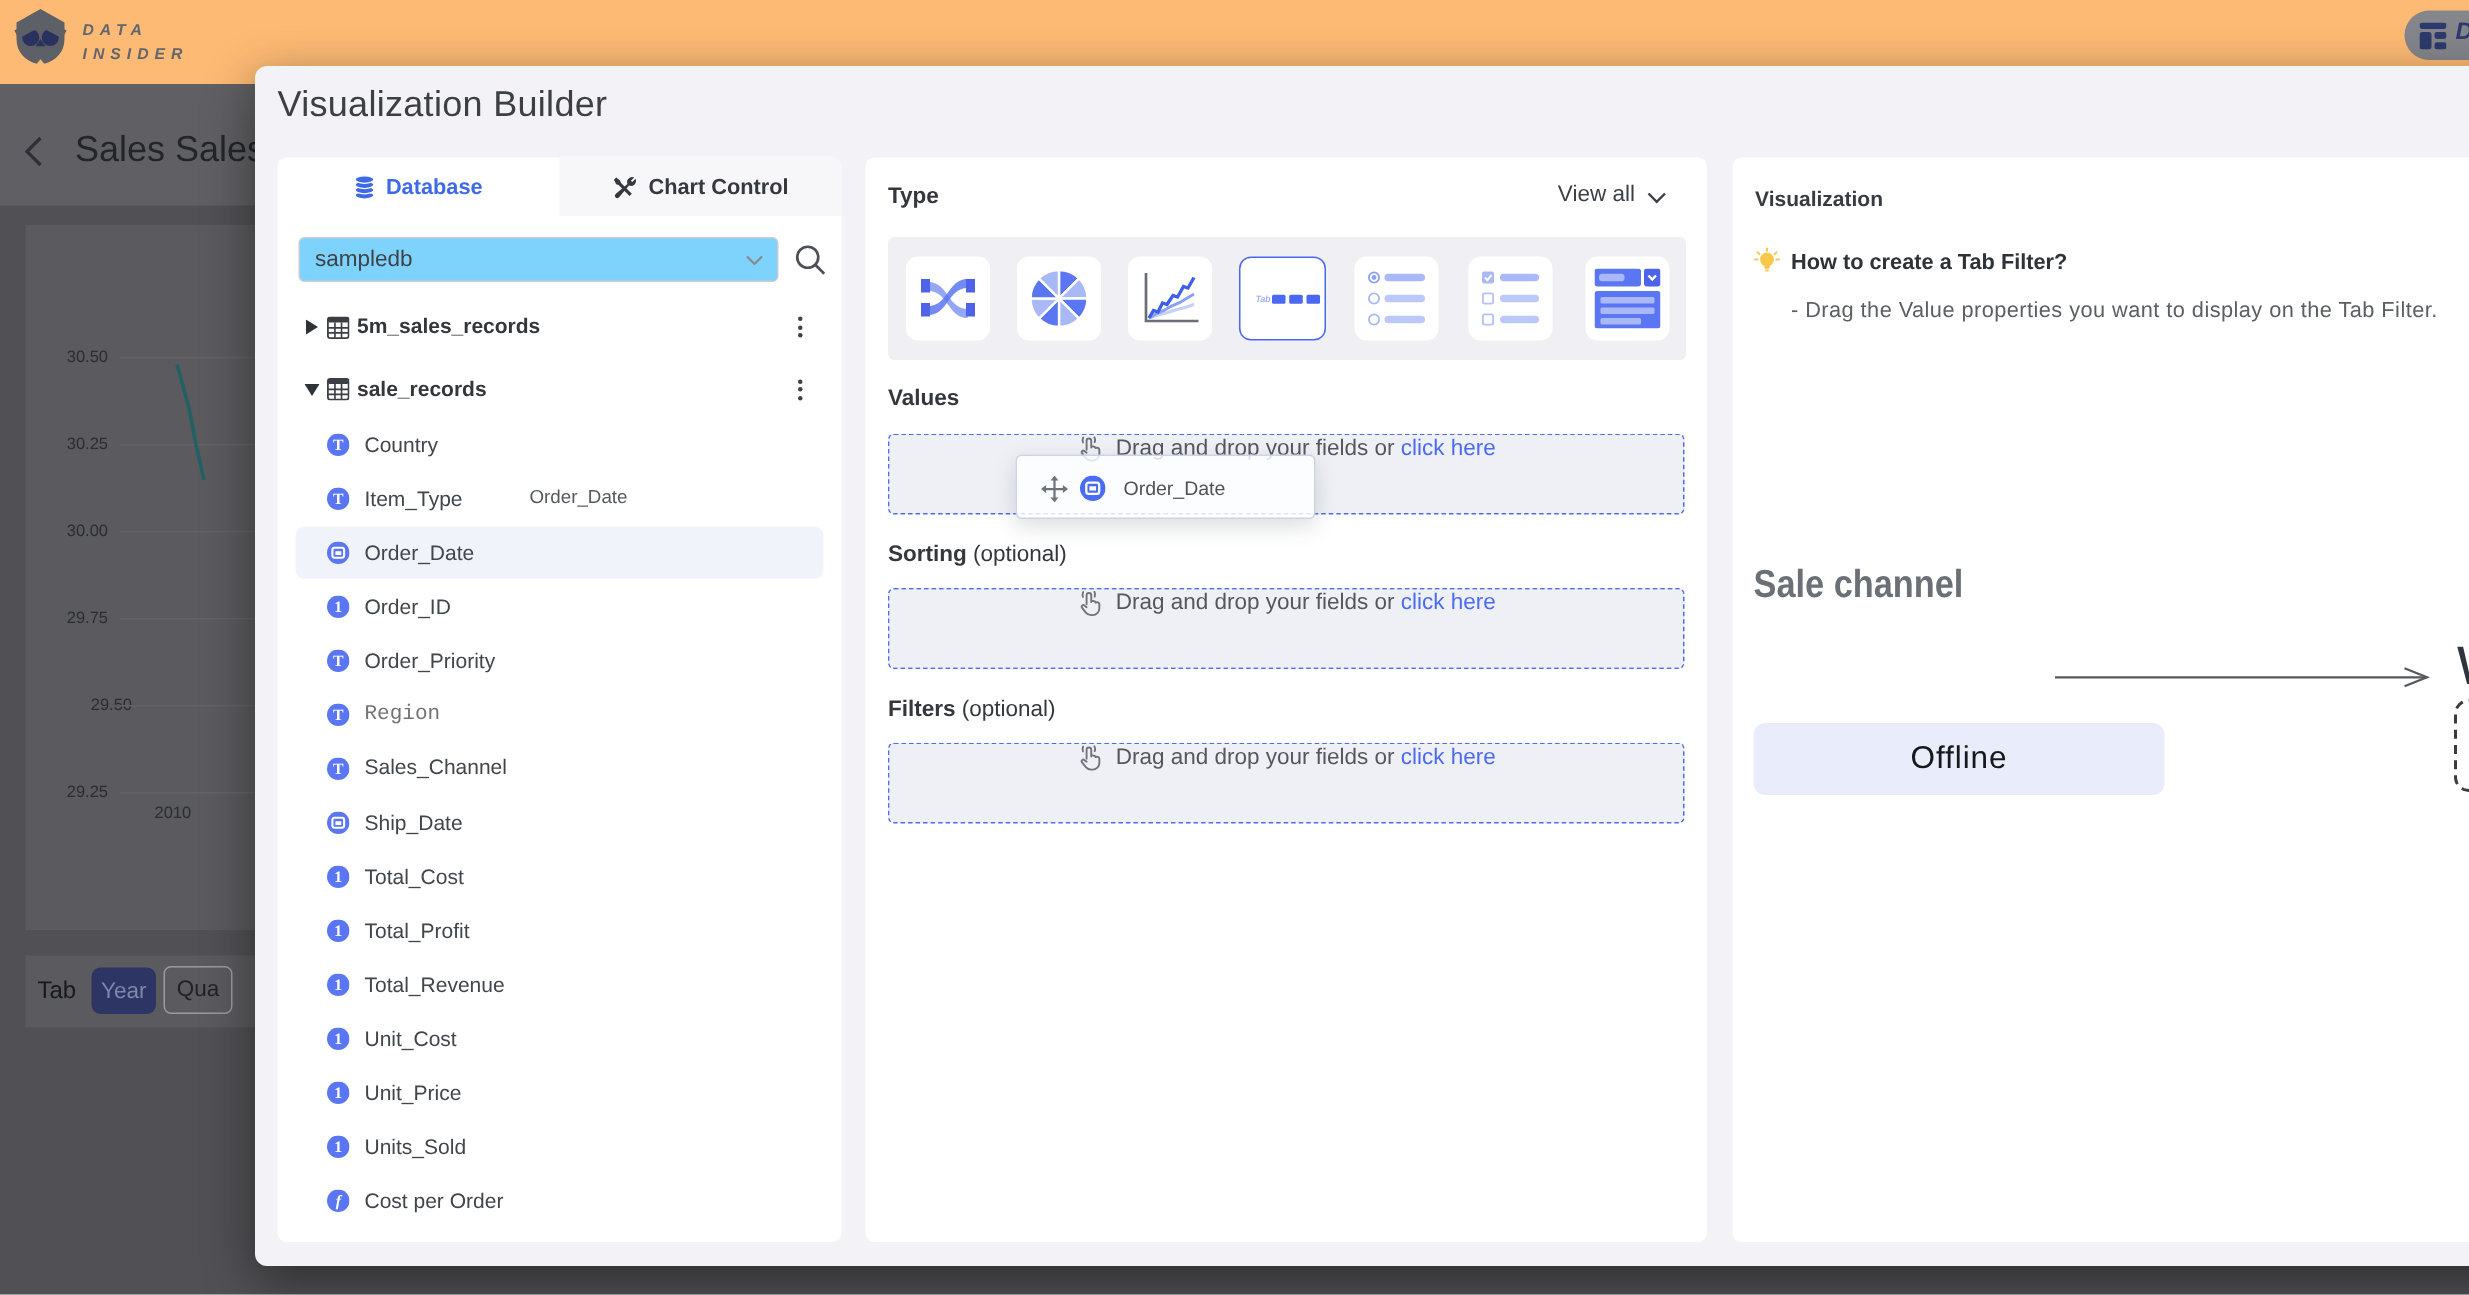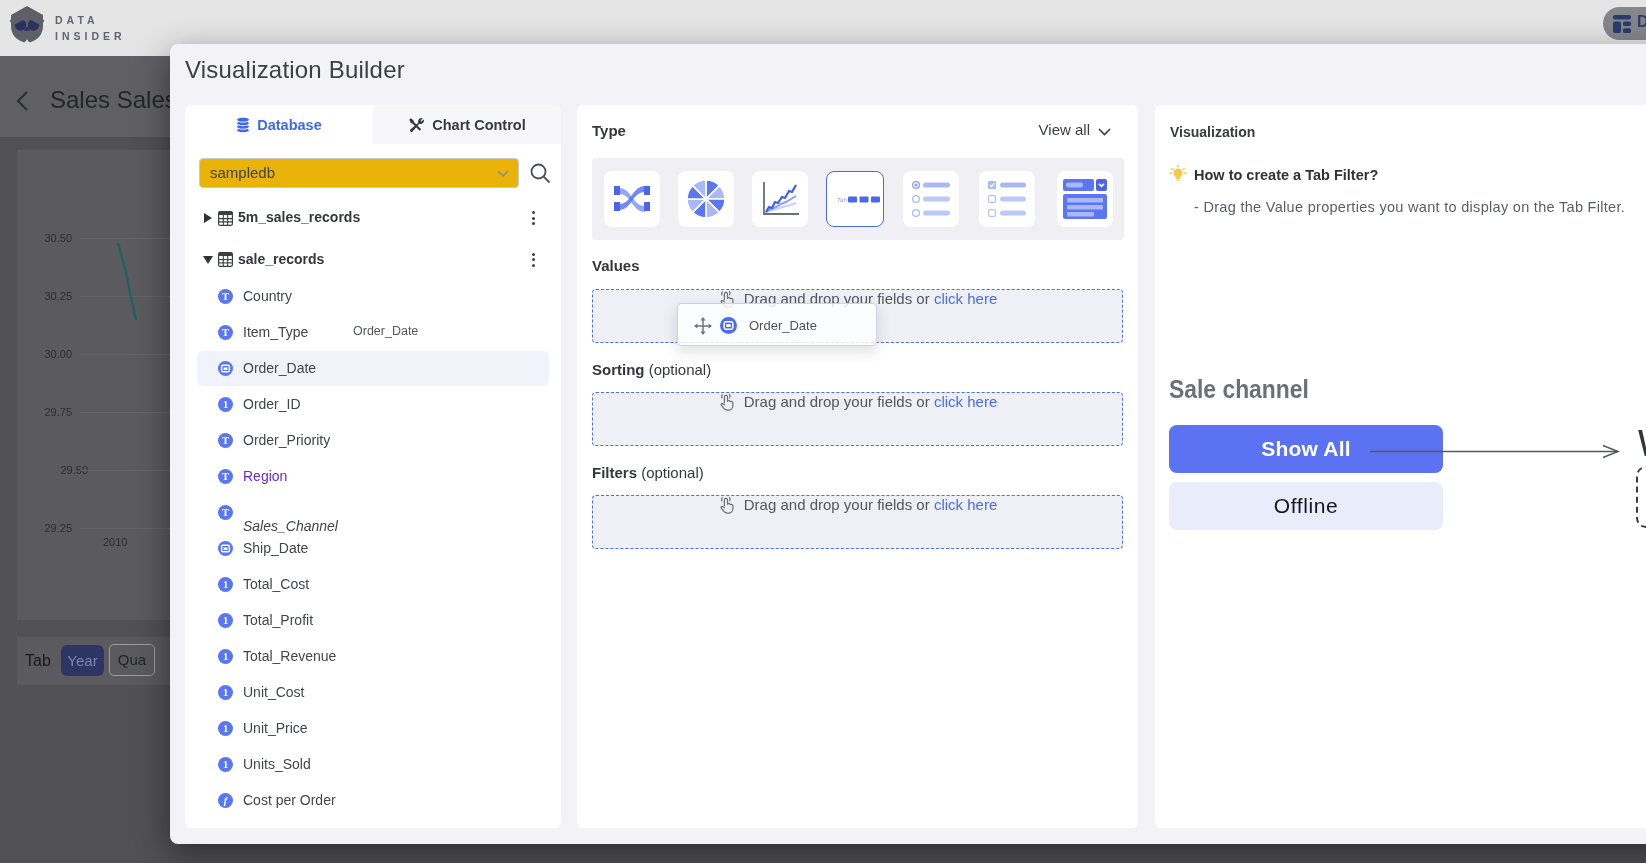--- a/index.html
+++ b/index.html
@@ -9,21 +9,21 @@
   .dropzone { background:#eef0f6; border:1px dashed #4d6cf2; border-radius:4px;
     display:flex; align-items:flex-start; justify-content:center; gap:8px; }
   .dz-text { font-size:15px; color:#54575c; }
   .dz-link { color:#4b6af2; }
 </style>
 </head>
 <body>
 
 <div class="abs" id="bg" style="left:0;top:0;width:1646px;height:863px;">
 
-  <div class="abs" style="left:0;top:0;width:1646px;height:56px;background:#e5e5e5;">
+  <div class="abs" style="left:0;top:0;width:1646px;height:56px;background:#fdba74;font-style:italic;">
     <svg class="abs" style="left:9px;top:5px;" width="36" height="38" viewBox="0 0 36 38">
       <path d="M18 1 L34 10 L34 21 C34 30 28 35.5 20.5 37.5 L18 34.5 L15.5 37.5 C8 35.5 2 30 2 21 L2 10 Z" fill="#5d6066"></path>
       <circle cx="11.5" cy="20" r="5.7" fill="#2a315e"></circle>
       <circle cx="24.5" cy="20" r="5.7" fill="#2a315e"></circle>
       <path d="M2 18 L18 9.5 L34 18" fill="none" stroke="#5d6066" stroke-width="6"></path>
       <path d="M18 21 l3.2 4.8 h-6.4 Z" fill="#2a315e"></path>
     </svg>
     <div class="abs" style="left:55px;top:12px;font-size:10.5px;font-weight:bold;letter-spacing:4px;color:#62656d;line-height:16px;">DATA<br>INSIDER</div>
 
     <div class="abs" style="left:1603px;top:7px;width:70px;height:33px;border-radius:17px;background:#85868b;"></div>
@@ -82,21 +82,21 @@
       <span style="font-size:14.5px;font-weight:bold;color:#3e6ae8;">Database</span>
     </div>
     <div class="abs" style="left:188px;top:0;width:188px;height:39px;display:flex;align-items:center;justify-content:center;gap:7px;">
       <svg width="17" height="16" viewBox="0 0 17 16">
         <path d="M15.7 2.2 a3.4 3.4 0 0 1 -4.4 4.5 L4.6 14.6 a1.55 1.55 0 0 1 -2.2 -2.2 L10.3 5.7 a3.4 3.4 0 0 1 4.5 -4.4 L12.6 3.5 l0.9 0.9 Z" fill="#35393f"></path>
         <path d="M1.3 2.8 L2.8 1.3 L5.4 3.3 l0.5 1.6 7.3 7.3 -1.5 1.5 -7.3 -7.3 -1.6 -0.5 Z" fill="#35393f"></path>
       </svg>
       <span style="font-size:14.5px;font-weight:bold;color:#35393f;">Chart Control</span>
     </div>
 
-    <div class="abs" style="left:14px;top:53px;width:320px;height:30px;border:1px solid #c9cbd2;border-radius:4px;background:#eab308;">
+    <div class="abs" style="left:14px;top:53px;width:320px;height:30px;border:1px solid #c9cbd2;border-radius:4px;background:#7dd3fc;">
       <div class="abs" style="left:10px;top:5px;font-size:15px;color:#3f4348;">sampledb</div>
       <svg class="abs" style="right:9px;top:11px;" width="12" height="7" viewBox="0 0 12 7">
         <polyline points="1,1 6,6 11,1" fill="none" stroke="#878c94" stroke-width="1.5"></polyline>
       </svg>
     </div>
     <svg class="abs" style="left:344px;top:57px;" width="23" height="23" viewBox="0 0 23 23">
       <circle cx="9.5" cy="9.5" r="7" fill="none" stroke="#4c5056" stroke-width="1.8"></circle>
       <line x1="14.7" y1="14.7" x2="20.5" y2="20.5" stroke="#4c5056" stroke-width="1.8"></line>
     </svg>
 
@@ -159,26 +159,26 @@
       <div class="abs" style="left:58px;top:290.5px;font-size:14px;color:#41464c;">Order_ID</div>
       <svg class="abs" style="left:33px;top:327.5px;" width="15" height="15" viewBox="0 0 15 15">
           <circle cx="7.5" cy="7.5" r="7.5" fill="#5b76f3"></circle>
           <text x="7.5" y="11.2" text-anchor="middle" font-family="Liberation Serif" font-size="10.5" font-weight="bold" fill="#fff">T</text>
         </svg>
       <div class="abs" style="left:58px;top:326.5px;font-size:14px;color:#41464c;">Order_Priority</div>
       <svg class="abs" style="left:33px;top:363.5px;" width="15" height="15" viewBox="0 0 15 15">
           <circle cx="7.5" cy="7.5" r="7.5" fill="#5b76f3"></circle>
           <text x="7.5" y="11.2" text-anchor="middle" font-family="Liberation Serif" font-size="10.5" font-weight="bold" fill="#fff">T</text>
         </svg>
-      <div class="abs" style="left:58px;top:362.5px;font-size:14px;color:#6d28d9;">Region</div>
+      <div class="abs" style="left:58px;top:362.5px;font-size:14px;color:#737373;font-family:Liberation Mono, monospace;">Region</div>
       <svg class="abs" style="left:33px;top:399.5px;" width="15" height="15" viewBox="0 0 15 15">
           <circle cx="7.5" cy="7.5" r="7.5" fill="#5b76f3"></circle>
           <text x="7.5" y="11.2" text-anchor="middle" font-family="Liberation Serif" font-size="10.5" font-weight="bold" fill="#fff">T</text>
         </svg>
-      <div class="abs" style="left:58px;top:413px;font-size:14px;color:#41464c;font-style:italic;">Sales_Channel</div>
+      <div class="abs" style="left:58px;top:398px;font-size:14px;color:#41464c;">Sales_Channel</div>
       <svg class="abs" style="left:33px;top:435.5px;" width="15" height="15" viewBox="0 0 15 15">
           <circle cx="7.5" cy="7.5" r="7.5" fill="#5b76f3"></circle>
           <rect x="3.6" y="4.2" width="7.8" height="6.6" rx="1.4" fill="none" stroke="#fff" stroke-width="1.4"></rect>
           <rect x="5.6" y="6.5" width="3.9" height="2.5" fill="#fff"></rect>
         </svg>
       <div class="abs" style="left:58px;top:434.5px;font-size:14px;color:#41464c;">Ship_Date</div>
       <svg class="abs" style="left:33px;top:471.5px;" width="15" height="15" viewBox="0 0 15 15">
           <circle cx="7.5" cy="7.5" r="7.5" fill="#5b76f3"></circle>
           <text x="7.5" y="11.2" text-anchor="middle" font-family="Liberation Serif" font-size="10.5" font-weight="bold" fill="#fff">1</text>
         </svg>
@@ -346,21 +346,20 @@
         <line x1="9" y1="0.4" x2="9" y2="2.2"></line>
         <line x1="2.6" y1="3.2" x2="4" y2="4.4"></line>
         <line x1="15.4" y1="3.2" x2="14" y2="4.4"></line>
         <line x1="1" y1="8" x2="2.8" y2="8"></line>
         <line x1="15.2" y1="8" x2="17" y2="8"></line>
       </g>
     </svg>
     <div class="abs" style="left:39px;top:62px;font-size:14.5px;font-weight:bold;color:#2f3338;">How to create a Tab Filter?</div>
     <div class="abs" style="left:39px;top:94px;font-size:14.5px;color:#5a5f64;letter-spacing:0.3px;">- Drag the Value properties you want to display on the Tab Filter.</div>
     <div class="abs" style="left:14px;top:269px;font-size:26px;font-weight:bold;color:#6b7076;transform:scaleX(0.88);transform-origin:0 0;white-space:nowrap;">Sale channel</div>
-    <div class="abs" style="left:14px;top:320px;width:274px;height:48px;background:#5b73f2;border-radius:8px;color:#fff;font-size:21px;font-weight:bold;text-align:center;line-height:48px;letter-spacing:0.2px;">Show All</div>
     <div class="abs" style="left:14px;top:377px;width:274px;height:48px;background:#e8ecfb;border-radius:8px;color:#16181c;font-size:21px;text-align:center;line-height:48px;letter-spacing:0.6px;">Offline</div>
     <svg class="abs" style="left:214px;top:336px;" width="254" height="20" viewBox="0 0 254 20">
       <line x1="1" y1="10.5" x2="249" y2="10.5" stroke="#55585d" stroke-width="1.5"></line>
       <polyline points="234,4.5 249,10.5 234,16.5" fill="none" stroke="#55585d" stroke-width="1.5"></polyline>
     </svg>
     <div class="abs" style="left:483px;top:318px;font-size:36px;font-weight:bold;color:#30353c;transform:scaleX(0.72);transform-origin:0 0;white-space:nowrap;">Value</div>
     <div class="abs" style="left:481px;top:361px;width:112px;height:62px;border:2px dashed #383b40;border-radius:10px;">
       <div class="abs" style="left:23px;top:13px;font-size:26px;color:#4a4f56;text-decoration:underline;white-space:nowrap;transform:scaleX(0.7);transform-origin:0 0;">Group</div>
     </div>
   </div>

